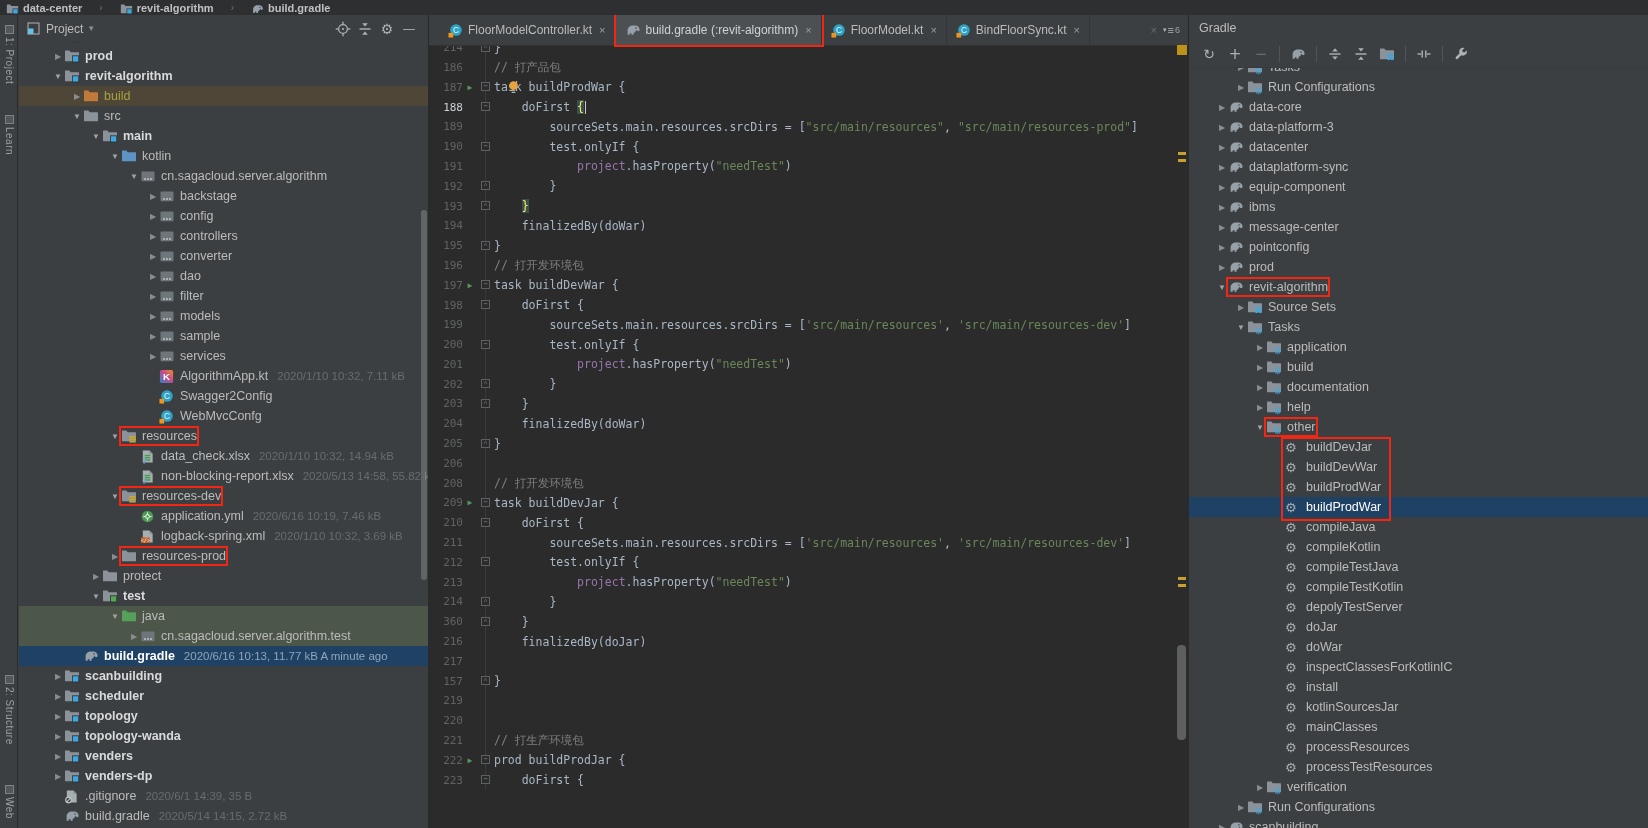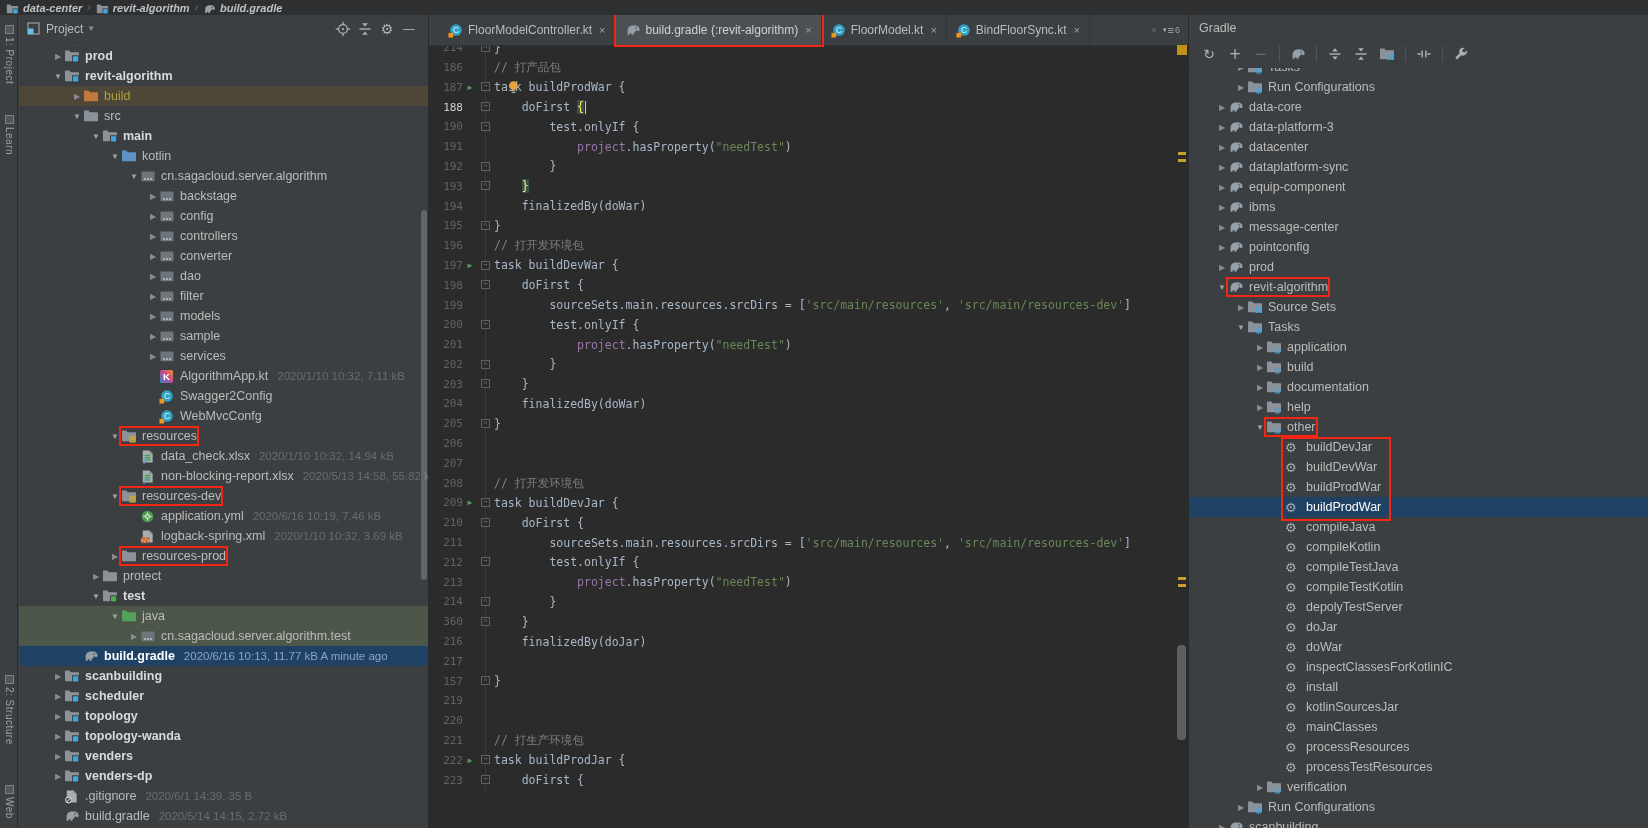--- a/index.html
+++ b/index.html
@@ -1,21 +1,21 @@
 <!DOCTYPE html>
 <html><head>
 <meta charset="utf-8">
 <style>
   html,body{margin:0;padding:0;background:#1e1e1e;}
   #root{position:relative;width:1648px;height:828px;background:#3C3F41;overflow:hidden;
         font-family:"Liberation Sans",sans-serif;color:#BBBBBB;-webkit-font-smoothing:antialiased;}
   
   .crumbbar{position:absolute;left:0;top:0;width:1648px;height:15px;background:#2D2F31;
-            display:flex;align-items:center;padding-left:6px;box-sizing:border-box;gap:2px;
-            font-size:11px;font-weight:bold;color:#BFC1C3;z-index:5;font-style:italic;}
+            display:flex;align-items:center;padding-left:6px;box-sizing:border-box;gap:14px;
+            font-size:11px;font-weight:bold;color:#BFC1C3;z-index:5;}
   .crumb{display:flex;align-items:center;gap:4px;cursor:default;}
   .crumb .ci{display:flex;width:13px;height:13px;}
   .crumb-sep{color:#6E7173;font-weight:normal;margin:0 3px;font-size:10px;}
   
   .strip{position:absolute;left:0;top:15px;width:18px;height:813px;background:#3C3F41;
          border-right:1px solid #2B2B2B;box-sizing:border-box;}
   .stripitem{position:absolute;left:0;width:18px;display:flex;flex-direction:column;align-items:center;gap:3px;}
   .vlabel{writing-mode:vertical-rl;font-size:10px;color:#9DA0A2;letter-spacing:0.5px;}
   .mini-ic{width:9px;height:9px;border:1px solid #7E8183;box-sizing:border-box;background:#51575A;}
   
@@ -821,53 +821,53 @@
     <div class="codearea" id="codearea">
       <div class="code-inner" id="code-inner">
           <div class="cl"><span class="ln">214</span><span class="runc"></span><span class="foldc"><span class="fmark">˄</span></span><span class="ct"><span class="s-d">}</span></span></div>
           <div class="cl"><span class="ln">186</span><span class="runc"></span><span class="foldc"></span><span class="ct"><span class="s-c">// 打产品包</span></span></div>
           <div class="cl"><span class="ln">187</span><span class="runc">▶</span><span class="foldc"><span class="fmark">−</span></span><span class="ct"><span class="s-d">task buildProdWar {</span></span><span class="bulb"><svg width="13" height="14" viewBox="0 0 14 15">
                 <circle cx="7" cy="6" r="4.6" fill="#E8A33D"></circle>
                 <rect x="5" y="11" width="4" height="1.1" fill="#B5B8BA"></rect>
                 <rect x="5" y="12.8" width="4" height="1.1" fill="#B5B8BA"></rect>
               </svg></span></div>
           <div class="cl"><span class="ln cur">188</span><span class="runc"></span><span class="foldc"><span class="fmark">−</span></span><span class="ct"><span class="s-d">    doFirst </span><span class="s-m">{</span><span class="caret"></span></span></div>
+          <div class="cl"><span class="ln">189</span><span class="runc"></span><span class="foldc"></span><span class="ct"><span class="s-d">        sourceSets.main.resources.srcDirs = [</span><span class="s-s">"src/main/resources"</span><span class="s-d">, </span><span class="s-s">"src/main/resources-prod"</span><span class="s-d">]</span></span></div>
           <div class="cl"><span class="ln">190</span><span class="runc"></span><span class="foldc"><span class="fmark">−</span></span><span class="ct"><span class="s-d">        test.onlyIf {</span></span></div>
           <div class="cl"><span class="ln">191</span><span class="runc"></span><span class="foldc"></span><span class="ct"><span class="s-d">            </span><span class="s-p">project</span><span class="s-d">.hasProperty(</span><span class="s-s">"needTest"</span><span class="s-d">)</span></span></div>
           <div class="cl"><span class="ln">192</span><span class="runc"></span><span class="foldc"><span class="fmark">˄</span></span><span class="ct"><span class="s-d">        }</span></span></div>
           <div class="cl"><span class="ln">193</span><span class="runc"></span><span class="foldc"><span class="fmark">˄</span></span><span class="ct"><span class="s-d">    </span><span class="s-m">}</span></span></div>
           <div class="cl"><span class="ln">194</span><span class="runc"></span><span class="foldc"></span><span class="ct"><span class="s-d">    finalizedBy(doWar)</span></span></div>
           <div class="cl"><span class="ln">195</span><span class="runc"></span><span class="foldc"><span class="fmark">˄</span></span><span class="ct"><span class="s-d">}</span></span></div>
           <div class="cl"><span class="ln">196</span><span class="runc"></span><span class="foldc"></span><span class="ct"><span class="s-c">// 打开发环境包</span></span></div>
           <div class="cl"><span class="ln">197</span><span class="runc">▶</span><span class="foldc"><span class="fmark">−</span></span><span class="ct"><span class="s-d">task buildDevWar {</span></span></div>
           <div class="cl"><span class="ln">198</span><span class="runc"></span><span class="foldc"><span class="fmark">−</span></span><span class="ct"><span class="s-d">    doFirst {</span></span></div>
           <div class="cl"><span class="ln">199</span><span class="runc"></span><span class="foldc"></span><span class="ct"><span class="s-d">        sourceSets.main.resources.srcDirs = [</span><span class="s-s">'src/main/resources'</span><span class="s-d">, </span><span class="s-s">'src/main/resources-dev'</span><span class="s-d">]</span></span></div>
           <div class="cl"><span class="ln">200</span><span class="runc"></span><span class="foldc"><span class="fmark">−</span></span><span class="ct"><span class="s-d">        test.onlyIf {</span></span></div>
           <div class="cl"><span class="ln">201</span><span class="runc"></span><span class="foldc"></span><span class="ct"><span class="s-d">            </span><span class="s-p">project</span><span class="s-d">.hasProperty(</span><span class="s-s">"needTest"</span><span class="s-d">)</span></span></div>
           <div class="cl"><span class="ln">202</span><span class="runc"></span><span class="foldc"><span class="fmark">˄</span></span><span class="ct"><span class="s-d">        }</span></span></div>
           <div class="cl"><span class="ln">203</span><span class="runc"></span><span class="foldc"><span class="fmark">˄</span></span><span class="ct"><span class="s-d">    }</span></span></div>
           <div class="cl"><span class="ln">204</span><span class="runc"></span><span class="foldc"></span><span class="ct"><span class="s-d">    finalizedBy(doWar)</span></span></div>
           <div class="cl"><span class="ln">205</span><span class="runc"></span><span class="foldc"><span class="fmark">˄</span></span><span class="ct"><span class="s-d">}</span></span></div>
           <div class="cl"><span class="ln">206</span><span class="runc"></span><span class="foldc"></span><span class="ct"></span></div>
-          <div class="cl"><span class="ln">207</span><span class="runc"></span><span class="foldc"></span><span class="ct"></span></div>
           <div class="cl"><span class="ln">208</span><span class="runc"></span><span class="foldc"></span><span class="ct"><span class="s-c">// 打开发环境包</span></span></div>
           <div class="cl"><span class="ln">209</span><span class="runc">▶</span><span class="foldc"><span class="fmark">−</span></span><span class="ct"><span class="s-d">task buildDevJar {</span></span></div>
           <div class="cl"><span class="ln">210</span><span class="runc"></span><span class="foldc"><span class="fmark">−</span></span><span class="ct"><span class="s-d">    doFirst {</span></span></div>
           <div class="cl"><span class="ln">211</span><span class="runc"></span><span class="foldc"></span><span class="ct"><span class="s-d">        sourceSets.main.resources.srcDirs = [</span><span class="s-s">'src/main/resources'</span><span class="s-d">, </span><span class="s-s">'src/main/resources-dev'</span><span class="s-d">]</span></span></div>
           <div class="cl"><span class="ln">212</span><span class="runc"></span><span class="foldc"><span class="fmark">−</span></span><span class="ct"><span class="s-d">        test.onlyIf {</span></span></div>
           <div class="cl"><span class="ln">213</span><span class="runc"></span><span class="foldc"></span><span class="ct"><span class="s-d">            </span><span class="s-p">project</span><span class="s-d">.hasProperty(</span><span class="s-s">"needTest"</span><span class="s-d">)</span></span></div>
           <div class="cl"><span class="ln">214</span><span class="runc"></span><span class="foldc"><span class="fmark">˄</span></span><span class="ct"><span class="s-d">        }</span></span></div>
           <div class="cl"><span class="ln">360</span><span class="runc"></span><span class="foldc"><span class="fmark">˄</span></span><span class="ct"><span class="s-d">    }</span></span></div>
           <div class="cl"><span class="ln">216</span><span class="runc"></span><span class="foldc"></span><span class="ct"><span class="s-d">    finalizedBy(doJar)</span></span></div>
           <div class="cl"><span class="ln">217</span><span class="runc"></span><span class="foldc"></span><span class="ct"></span></div>
           <div class="cl"><span class="ln">157</span><span class="runc"></span><span class="foldc"><span class="fmark">˄</span></span><span class="ct"><span class="s-d">}</span></span></div>
           <div class="cl"><span class="ln">219</span><span class="runc"></span><span class="foldc"></span><span class="ct"></span></div>
           <div class="cl"><span class="ln">220</span><span class="runc"></span><span class="foldc"></span><span class="ct"></span></div>
           <div class="cl"><span class="ln">221</span><span class="runc"></span><span class="foldc"></span><span class="ct"><span class="s-c">// 打生产环境包</span></span></div>
-          <div class="cl"><span class="ln">222</span><span class="runc">▶</span><span class="foldc"><span class="fmark">−</span></span><span class="ct"><span class="s-d">task buildProdJar {</span></span></div>
+          <div class="cl"><span class="ln">222</span><span class="runc">▶</span><span class="foldc"><span class="fmark">−</span></span><span class="ct"><span class="s-d">prod buildProdJar {</span></span></div>
           <div class="cl"><span class="ln">223</span><span class="runc"></span><span class="foldc"><span class="fmark">−</span></span><span class="ct"><span class="s-d">    doFirst {</span></span></div>
         </div>
     </div>
     <div class="errsq"></div>
     <div class="edscroll" id="edscroll">
         <div class="edthumb" style="top: 599px; height: 95px;"></div>
         <div class="edmark" style="top: 106px;"></div>
         <div class="edmark" style="top: 113px;"></div>
         <div class="edmark" style="top: 531px;"></div>
         <div class="edmark" style="top: 538px;"></div>

